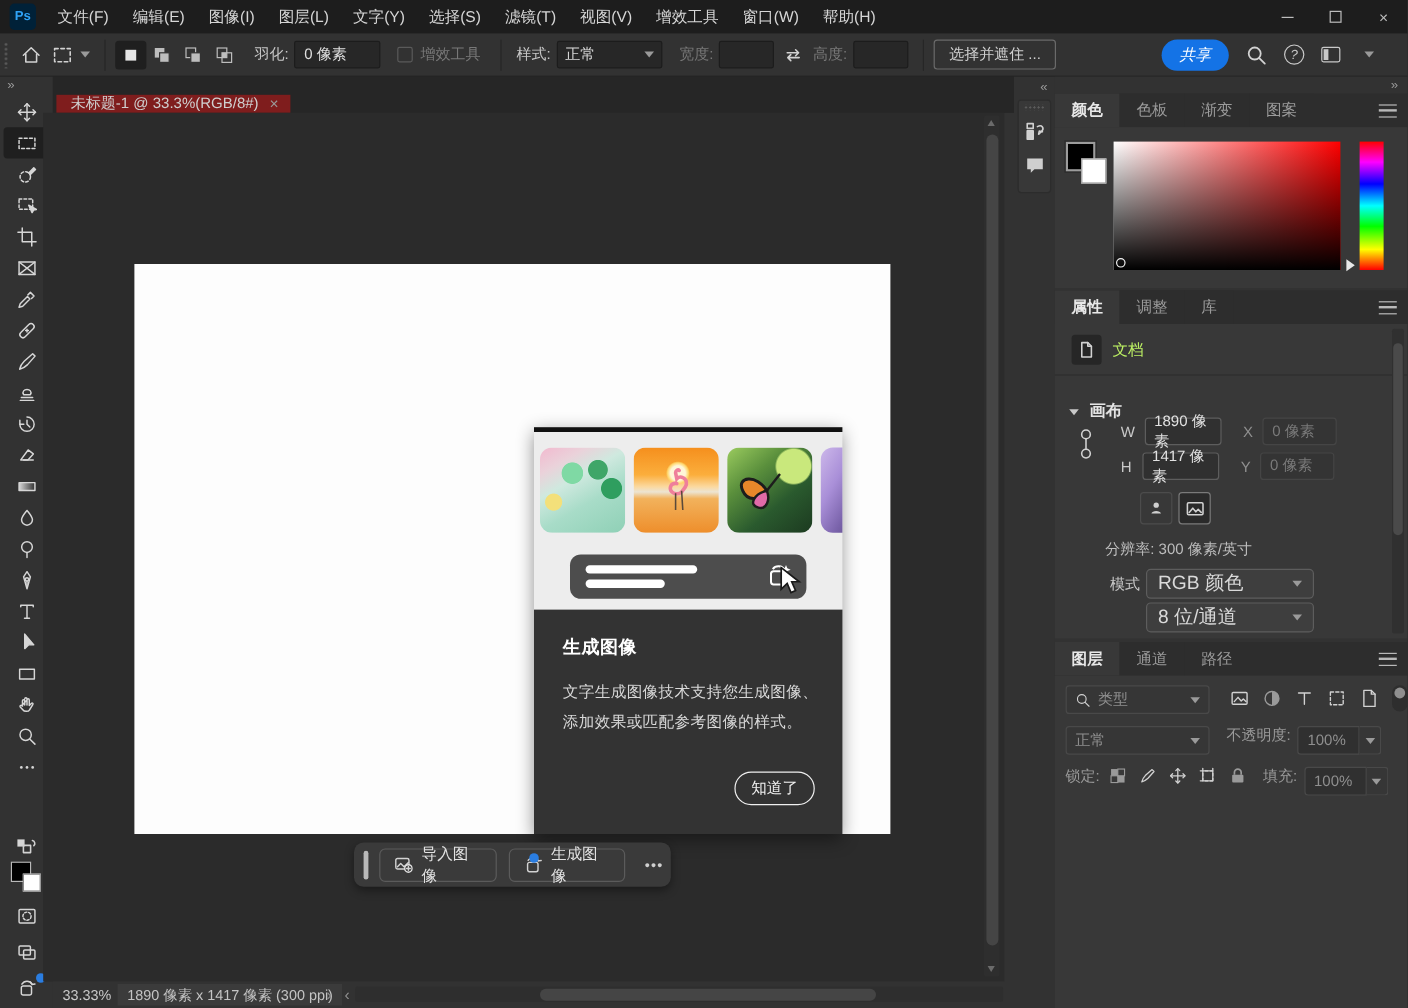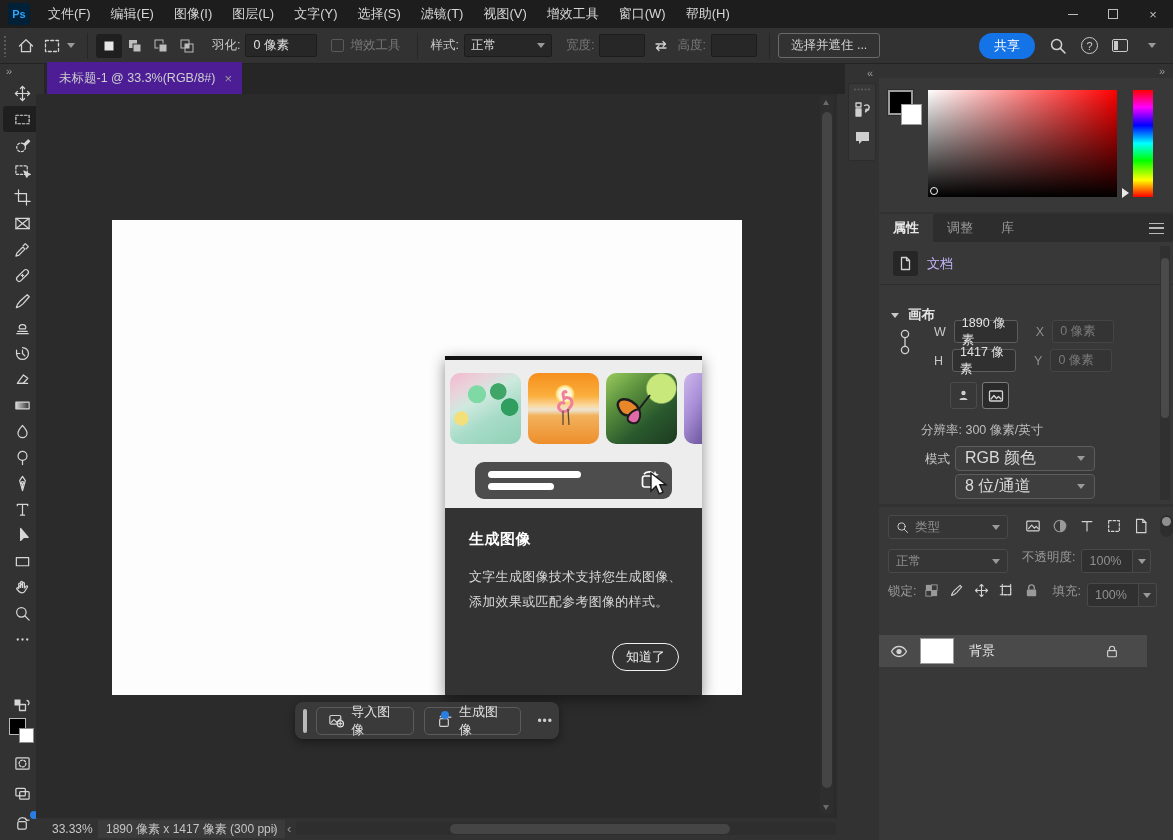--- a/index.html
+++ b/index.html
@@ -31,21 +31,21 @@
     color:#e0e0e0; font-size:12.5px; display:flex; align-items:center; padding:0 7px; }
   .ob-select { height:23px; background:#272727; border:1px solid #1c1c1c; border-radius:2px;
     color:#d8d8d8; display:flex; align-items:center; justify-content:space-between; padding:0 6px; }
   .chev-dn { width:0; height:0; border-left:4px solid transparent; border-right:4px solid transparent;
     border-top:5px solid #9a9a9a; margin-left:6px; }
   .bool-btn { width:26px; height:24px; display:flex; align-items:center; justify-content:center; border-radius:3px; }
   .bool-btn.active { background:#1f1f1f; }
   .checkbox { width:13px; height:13px; border:1px solid #5a5a5a; border-radius:2px; background:transparent; margin-right:6px; }
   .btn-outline { border:1px solid #6a6a6a; border-radius:3px; padding:3px 12px; color:#d0d0d0; white-space:nowrap; }
   .share-pill { background:#1473e6; color:#fff; border-radius:13px; padding:4px 15px; font-size:13px; }
-  .ob-right { margin-left:auto; display:flex; align-items:center; gap:14px; padding-right:17px; }
+  .ob-right { margin-left:auto; display:flex; align-items:center; gap:14px; padding-right:28px;font-style:italic; }
   .q-circle { width:17px; height:17px; border:1.4px solid #c9c9c9; border-radius:50%;
     display:flex; align-items:center; justify-content:center; font-size:11px; color:#c9c9c9; }
   .ws-icon { width:16px; height:13px; border:1.4px solid #c9c9c9; border-radius:2px; position:relative; }
   .ws-icon::before { content:""; position:absolute; left:1px; top:1px; bottom:1px; width:4px; background:#c9c9c9; }
 
   svg.i { stroke:#d2d2d2; fill:none; stroke-width:1.3; stroke-linecap:round; stroke-linejoin:round; }
 
   
   #toolbar { position:absolute; left:0; top:64px; width:44px; height:776px; background:#323232;
     display:flex; flex-direction:column; align-items:center; }
@@ -53,21 +53,21 @@
   .tool { width:38px; height:26px; display:flex; align-items:center; justify-content:center; border-radius:3px; }
   .tool.active { background:#1f1f1f; }
   .tool svg { width:17px; height:17px; stroke:#d6d6d6; fill:none; stroke-width:1.3; stroke-linecap:round; stroke-linejoin:round; }
   .tb-bottom { margin-top:auto; display:flex; flex-direction:column; align-items:center; gap:4px; padding-bottom:4px; }
   .fgbg { position:relative; width:30px; height:28px; }
   .fg-sw { position:absolute; left:2px; top:0; width:17px; height:17px; background:#000; border:1.6px solid #b9b9b9; }
   .bg-sw { position:absolute; left:12px; top:10px; width:15px; height:15px; background:#fff; border:1px solid #8a8a8a; }
 
   
   #tabstrip { position:absolute; left:44px; top:64px; width:801px; height:30px; background:#262626; display:flex; align-items:flex-end; }
-  .doc-tab { height:32px; background:#4c1d95; color:#cfcfcf; font-size:12.5px; display:flex; align-items:center;
+  .doc-tab { height:15px; background:#7f1d1d; color:#cfcfcf; font-size:12.5px; display:flex; align-items:center;
     padding:0 10px 0 12px; gap:9px; margin-left:3px; }
   .doc-tab .x { color:#9a9a9a; font-size:13px; }
 
   #canvasarea { position:absolute; left:36px; top:94px; width:801px; height:724px; background:#2b2b2b; overflow:hidden; }
   #canvas-white { position:absolute; left:76px; top:126px; width:630px; height:475px; background:#fdfdfd; }
 
   
   #popup { position:absolute; left:409px; top:262px; width:257px; height:339px; box-shadow:0 4px 14px rgba(0,0,0,.45); }
   .popup-top { position:relative; height:152px; background:#ededed; border-top:4px solid #101010; overflow:hidden; }
   .thumbs { position:absolute; left:5px; top:13px; display:flex; gap:7px; }
@@ -575,20 +575,27 @@
       </div>
     </div>
   </div>
 
   <div id="rightdock">
 
     <div id="colorpanel">
       <div class="dock-head">
         <span class="dock-collapse">»</span>
       </div>
+      <div class="panel-tabs">
+        <div class="ptab active">颜色</div>
+        <div class="ptab">色板</div>
+        <div class="ptab">渐变</div>
+        <div class="ptab">图案</div>
+        <div class="hamb"></div>
+      </div>
       <div class="panel-body">
         <div class="swatch-pair">
           <div class="swatch-fg"></div>
           <div class="swatch-bg"></div>
         </div>
         <div class="sat-box">
           <div class="sat-marker"></div>
         </div>
         <div class="hue-marker"></div>
         <div class="hue-strip"></div>
@@ -602,21 +609,21 @@
         <div class="ptab">库</div>
         <div class="hamb"></div>
       </div>
       <div class="panel-body" style="height:262px">
         <div class="doc-chip">
           <svg class="i" width="15" height="15" viewBox="0 0 15 15">
             <path d="M3.5 1.5h5l3 3v9h-8z"></path>
               <path d="M8.5 1.5v3h3"></path>
             </svg>
         </div>
-        <div class="props-row" style="left:48px; top:13px; font-size:13px; color:#c4b5fd">文档</div>
+        <div class="props-row" style="left:48px; top:13px; font-size:13px; color:#bef264">文档</div>
         <div class="divider" style="top:42px"></div>
 
         <div class="props-row" style="left:12px; top:64px">
           <span class="sec-chev"></span>
           <span style="font-weight:bold; font-size:13.5px; color:#e4e4e4">画布</span>
         </div>
 
         <svg class="i" width="14" height="34" viewBox="0 0 14 34" style="position:absolute; left:19px; top:84px">
           <circle cx="7" cy="8" r="3.6"></circle>
             <circle cx="7" cy="24" r="3.6"></circle>
@@ -663,20 +670,26 @@
           <span class="chev-dn"></span>
         </div>
 
         <div class="pp-scroll">
           <div class="thumb"></div>
         </div>
       </div>
     </div>
 
     <div id="layerspanel" style="margin-top:3px">
+      <div class="panel-tabs">
+        <div class="ptab active">图层</div>
+        <div class="ptab">通道</div>
+        <div class="ptab">路径</div>
+        <div class="hamb"></div>
+      </div>
       <div class="panel-body" style="height:441px">
 
         <div class="lp-row" style="top:8px">
           <div class="lp-select" style="width:120px; margin-left:9px; justify-content:flex-start; gap:6px">
             <svg class="i" width="13" height="13" viewBox="0 0 18 18">
               <circle cx="7.6" cy="7.6" r="5"></circle>
                 <path d="M11.4 11.4 16 16"></path>
               </svg>
             <span>类型</span>
             <span class="chev-dn" style="margin-left:auto"></span>
@@ -741,29 +754,17 @@
                 <path d="M5 7V5a3 3 0 0 1 6 0v2" fill="none" stroke="#9a9a9a" stroke-width="1.5"></path>
               </svg>
           </div>
           <span style="margin-left:13px">填充:</span>
           <div class="lp-box" style="width:52px; margin-left:6px">100%</div>
           <div class="lp-dd">
               <span class="chev-dn" style="margin:0"></span>
             </div>
         </div>
 
-        <div class="layer-row">
-          <svg width="18" height="13" viewBox="0 0 18 13" style="margin-left:11px">
-            <path d="M1.5 6.5C3.5 2.8 6 1.5 9 1.5s5.5 1.3 7.5 5c-2 3.7-4.5 5-7.5 5s-5.5-1.3-7.5-5z" fill="none" stroke="#d0d0d0" stroke-width="1.3"></path>
-            <circle cx="9" cy="6.5" r="2.6" fill="#d0d0d0"></circle>
-            </svg>
-          <div class="layer-thumb"></div>
-          <span style="margin-left:15px; font-size:13px; color:#e6e6e6">背景</span>
-          <svg width="14" height="15" viewBox="0 0 16 16" style="margin-left:auto; margin-right:28px">
-            <rect x="3" y="7" width="10" height="7" rx="1" fill="none" stroke="#d0d0d0" stroke-width="1.3"></rect>
-            <path d="M5 7V5a3 3 0 0 1 6 0v2" fill="none" stroke="#d0d0d0" stroke-width="1.3"></path>
-            </svg>
-        </div>
 
       </div>
     </div>
   </div>
 </div>
 
 </body></html>

